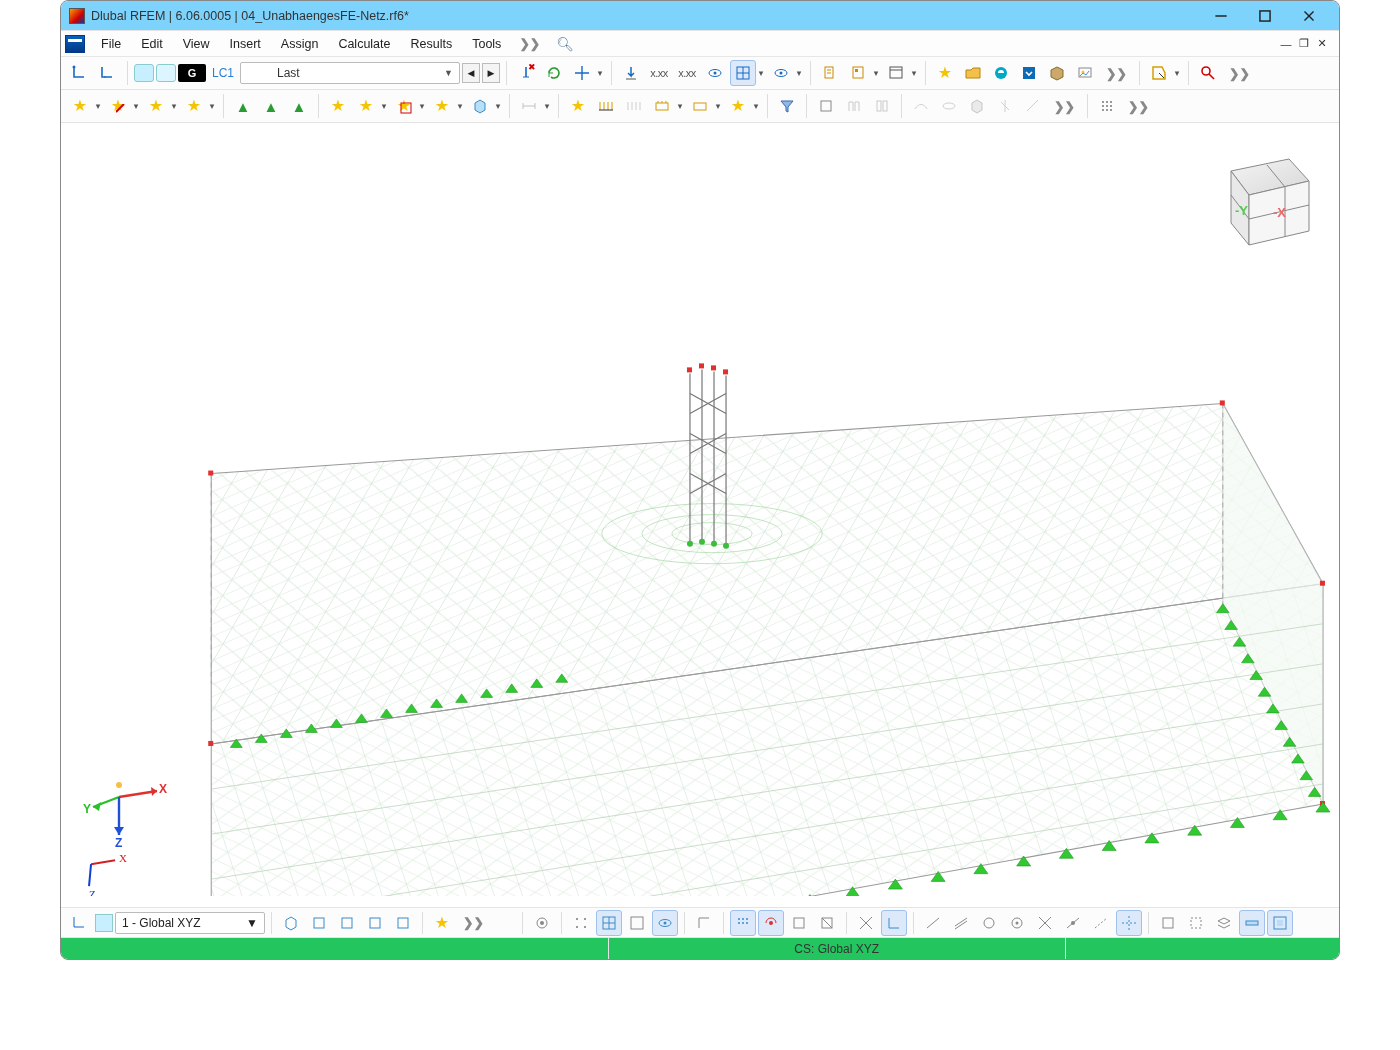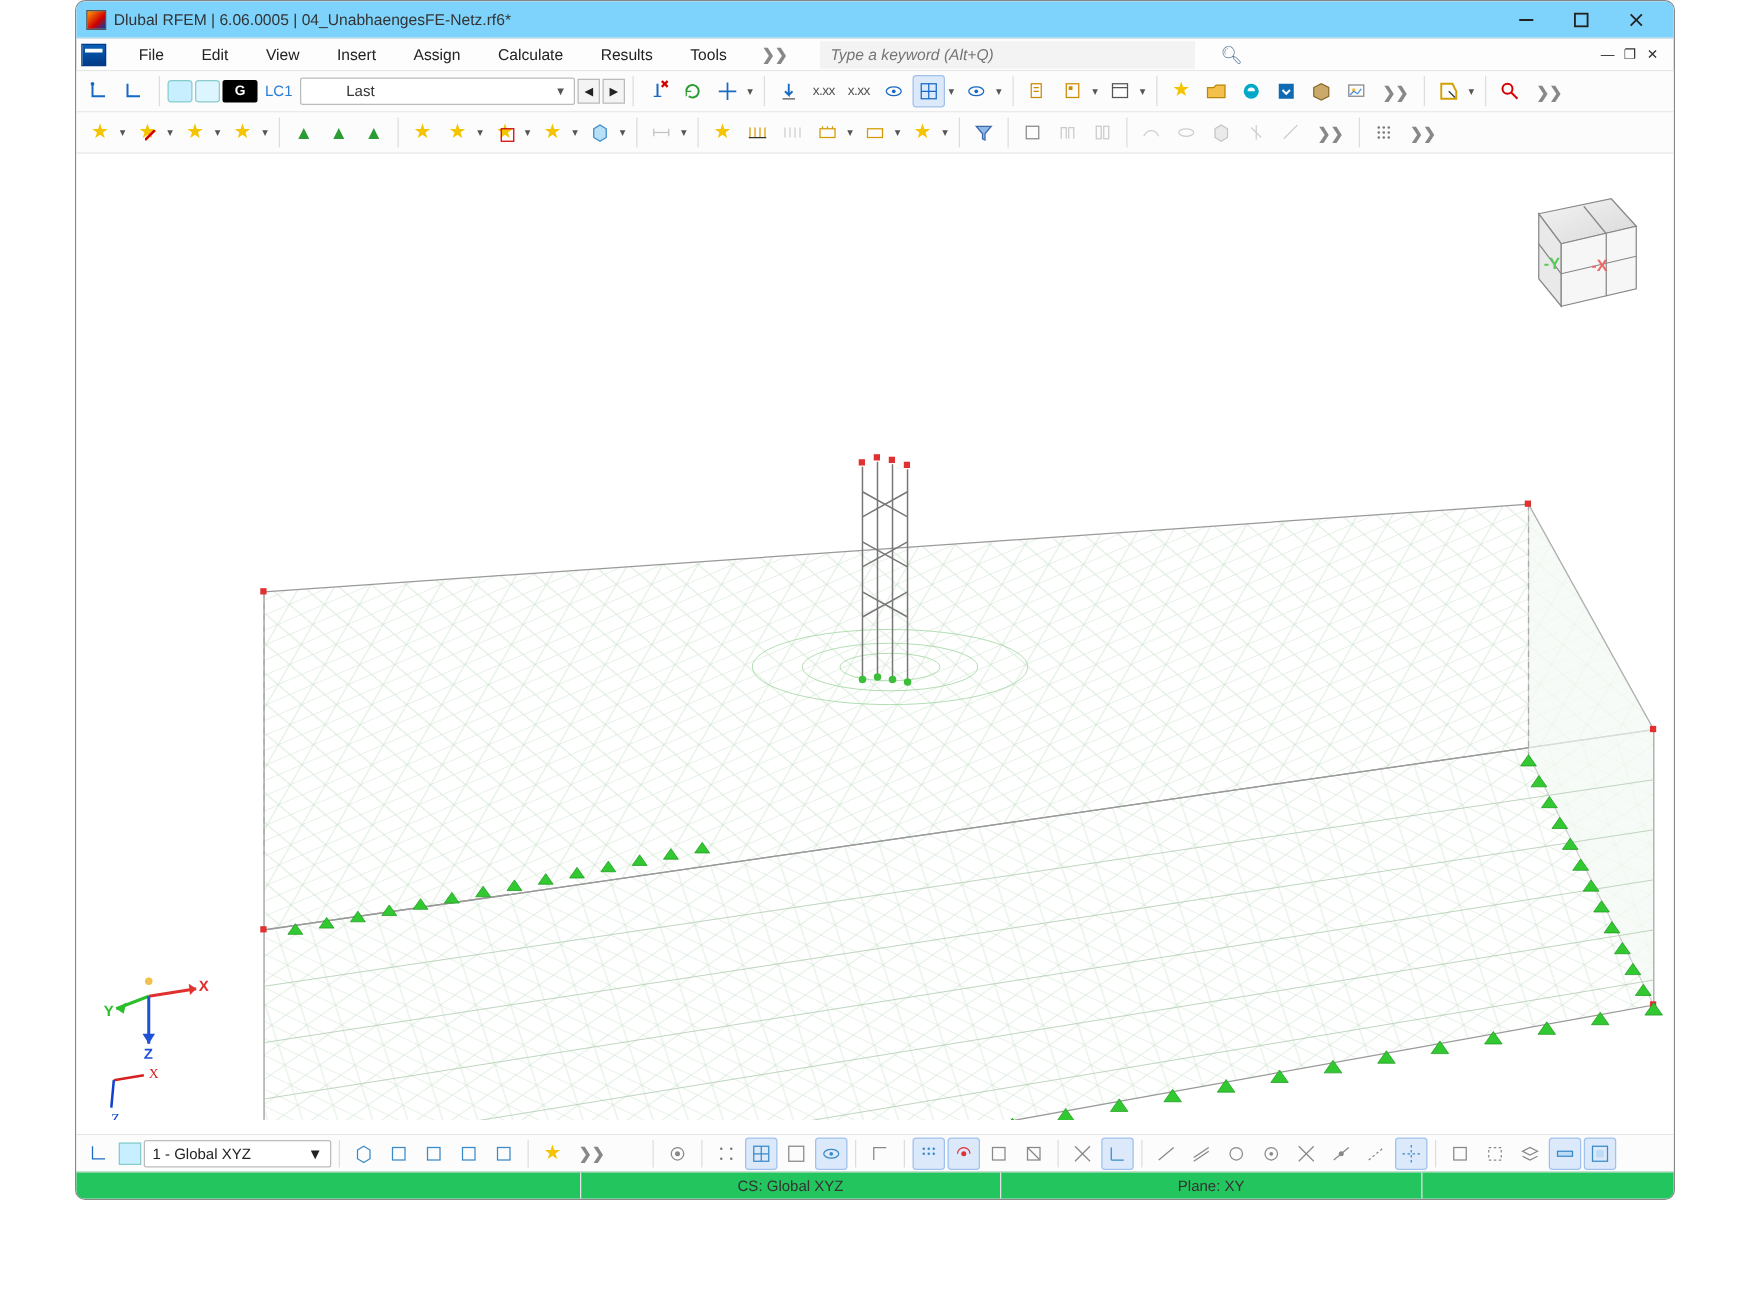--- a/index.html
+++ b/index.html
@@ -8,21 +8,21 @@
   
   .window { width:1280px; height:960px; margin:0 auto; border:1px solid #888; border-radius:8px; background:#fdfdfd; display:flex; flex-direction:column; overflow:hidden; box-shadow:0 0 0 60px #fff;}
   
   
   .titlebar { height:30px; display:flex; align-items:center; padding:0 8px; border-bottom:1px solid #e3e3e3; background:#7dd3fc;}
   .titlebar .app-icon { width:16px; height:16px; margin-right:6px; background:linear-gradient(135deg,#ff9a00,#d00000 60%,#003eaa); border:1px solid #555;}
   .titlebar .title-text { flex:1; font-size:12.5px; color:#333;}
   .win-btn { width:44px; height:30px; display:flex; align-items:center; justify-content:center; color:#222;}
   
   
-  .menubar { height:26px; display:flex; align-items:center; padding:0 4px; gap:14px; border-bottom:1px solid #e6e6e6;}
+  .menubar { height:26px; display:flex; align-items:center; padding:0 4px; gap:4px; border-bottom:1px solid #e6e6e6;}
   .menubar .logo-tile { width:20px; height:18px; background:linear-gradient(#0a5fb8,#003a87); border:1px solid #003a87; margin-right:4px; position:relative;}
   .menubar .logo-tile::after{content:"";position:absolute;left:2px;top:3px;width:14px;height:3px;background:#fff;}
   .menu-item { padding:3px 8px; border-radius:2px;}
   .chevrons { padding:0 6px; color:#888; font-weight:bold;}
   .search-wrap { margin-left:6px;}
   .search-input { width:300px; height:22px; border:none; background:#f3f3f3; padding:0 8px; font-size:12.5px; font-style:italic; color:#666;}
   .search-icon { color:#5a7a9a; font-size:14px; padding:0 6px;}
   .mb-right { margin-left:auto; display:flex; align-items:center; gap:4px; padding-right:6px;}
   .tiny { width:14px; height:14px; display:inline-flex; align-items:center; justify-content:center; color:#333; font-size:11px;}
   
@@ -93,23 +93,20 @@
     <div class="logo-tile"></div>
     <div class="menu-item">File</div>
     <div class="menu-item">Edit</div>
     <div class="menu-item">View</div>
     <div class="menu-item">Insert</div>
     <div class="menu-item">Assign</div>
     <div class="menu-item">Calculate</div>
     <div class="menu-item">Results</div>
     <div class="menu-item">Tools</div>
     <div class="chevrons">❯❯</div>
-    <div class="search-wrap">
-      <input class="search-input" placeholder="Type a keyword (Alt+Q)" style="">
-    </div>
     <div class="search-icon">🔍︎</div>
     <div class="mb-right">
       <span class="tiny">—</span>
       <span class="tiny">❐</span>
       <span class="tiny">✕</span>
     </div>
   </div>
 
   <div class="toolbar">
     <div class="tbtn">
@@ -784,17 +781,16 @@
         <svg class="ic" viewBox="0 0 18 18">
           <rect x="3" y="3" width="12" height="12" fill="none" stroke="#3a8ac8"></rect>
           <rect x="6" y="6" width="6" height="6" fill="#bcdcf6"></rect>
         </svg>
       </div>
   </div>
 
   <div class="statusbar">
     <div class="cell"></div>
     <div class="cell">CS: Global XYZ</div>
-    <div class="cell">Plane: XY</div>
     <div class="cell" style="flex:0.6;border-right:none"></div>
   </div>
 
 </div>
 
 </body></html>

